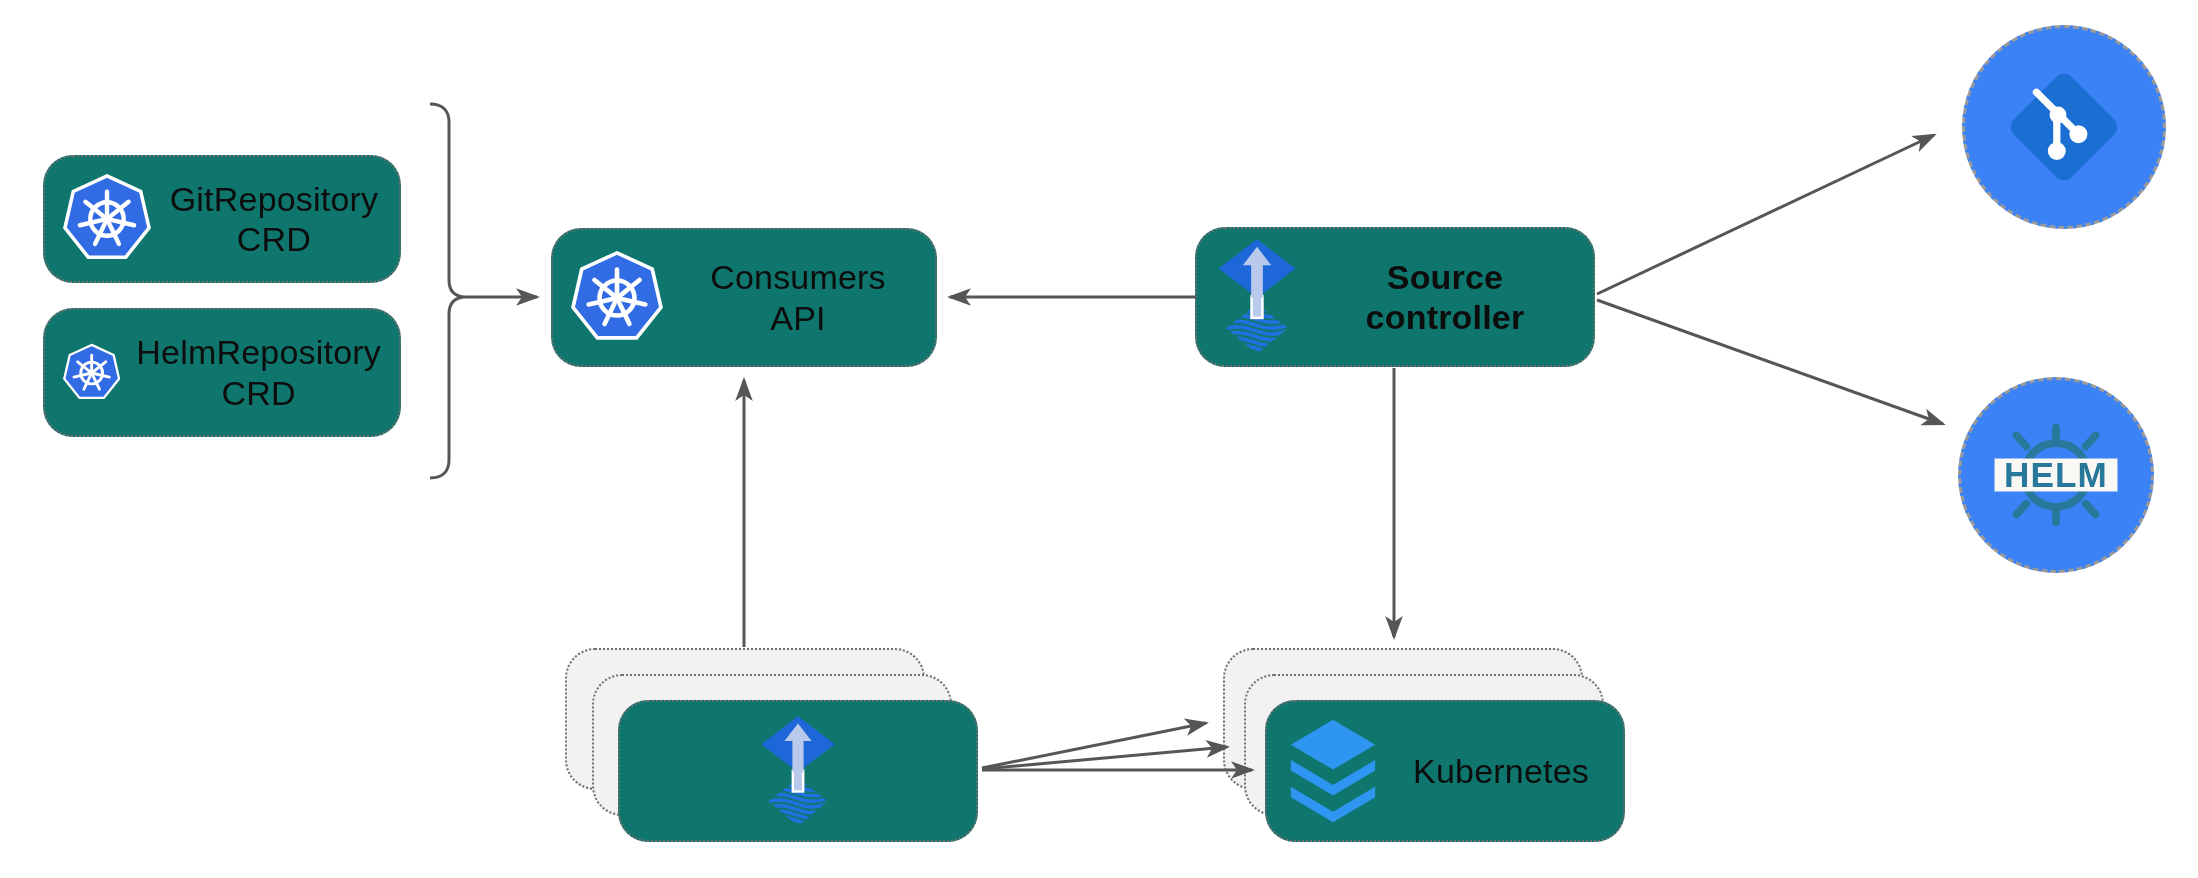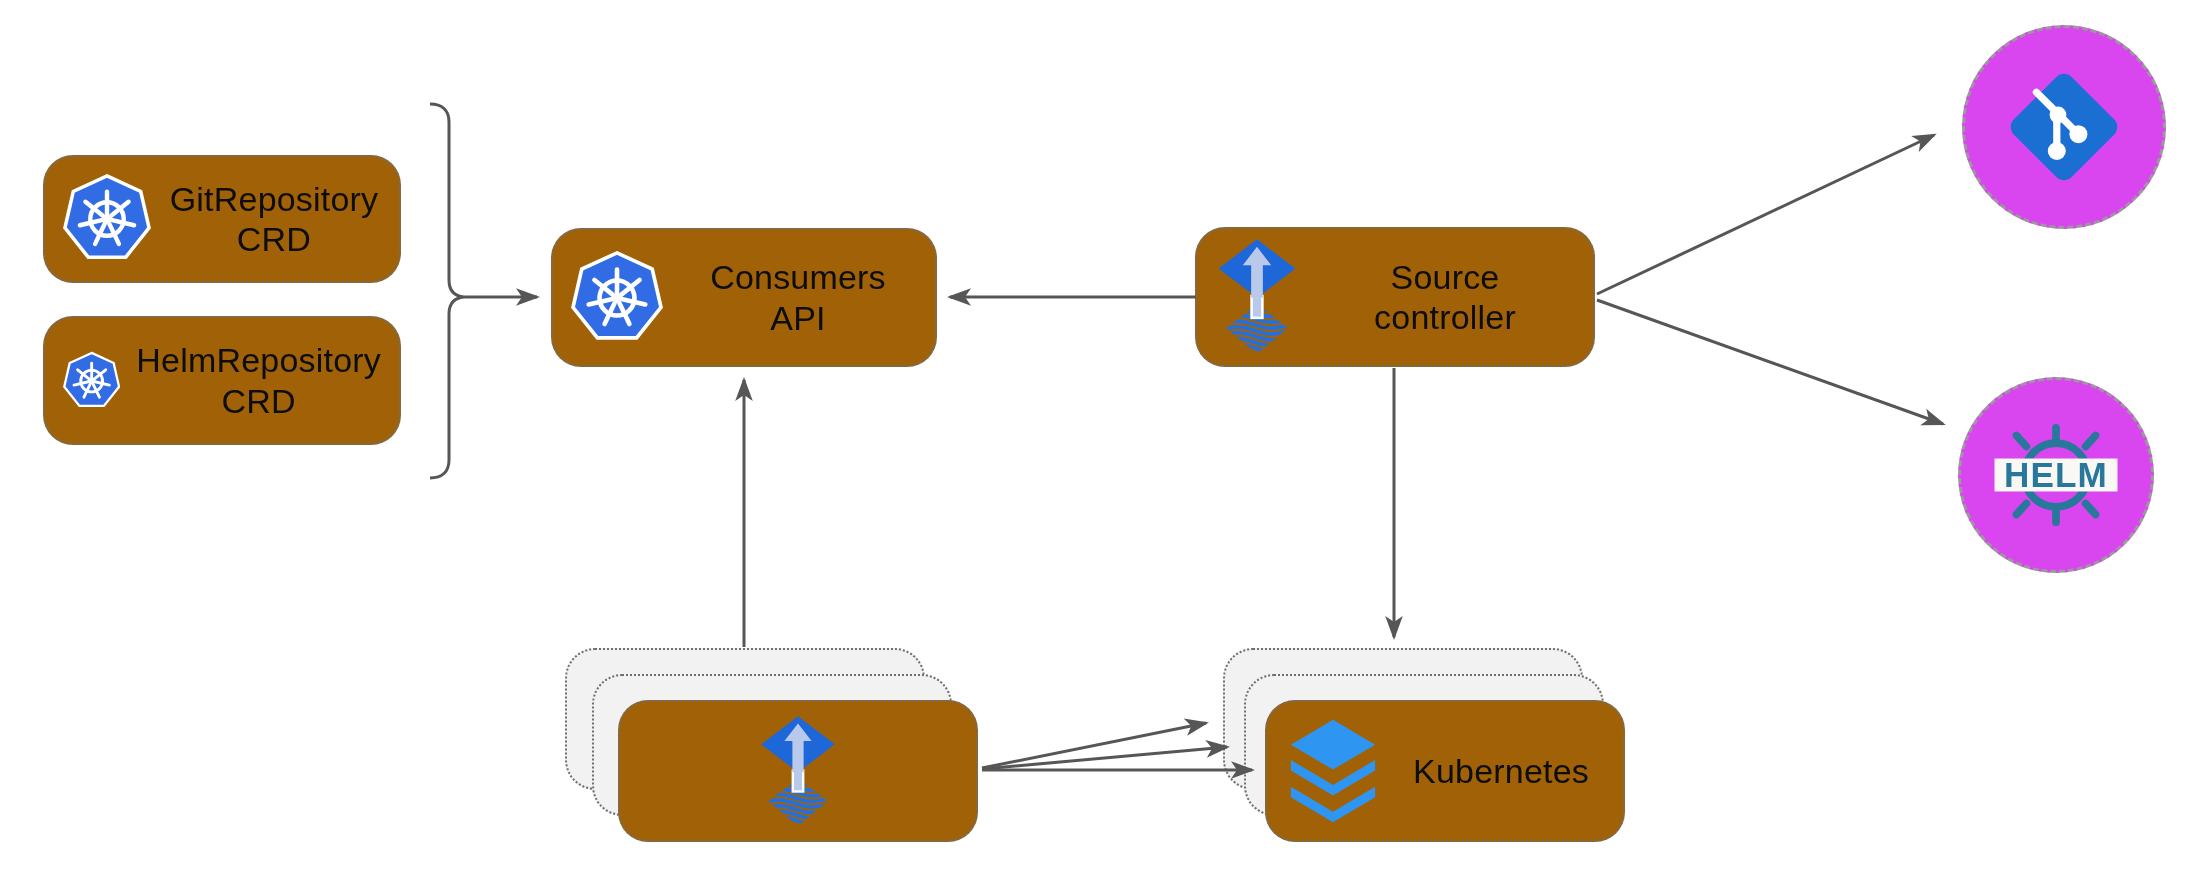--- a/index.html
+++ b/index.html
@@ -7,21 +7,21 @@
     position: relative;
     width: 2198px;
     height: 878px;
     background: #ffffff;
     font-family: "Liberation Sans", sans-serif;
     overflow: hidden;
   }
   .node {
     position: absolute;
     box-sizing: border-box;
-    background: #a16207;
+    background: #0f766e;
     border: 2.5px dotted #6e6e6e;
     border-radius: 30px;
     display: flex;
     align-items: center;
     justify-content: center;
     gap: 16px;
     padding: 0 18px;
   }
   .node .label {
     flex: 1;
@@ -34,21 +34,21 @@
   .stack-box {
     position: absolute;
     box-sizing: border-box;
     background: #f2f2f2;
     border: 2.5px dotted #6e6e6e;
     border-radius: 30px;
   }
   .endpoint-circle {
     position: absolute;
     box-sizing: border-box;
-    background: #d946ef;
+    background: #3b82f6;
     border: 3px dashed #9a9a9a;
     border-radius: 50%;
     display: flex;
     align-items: center;
     justify-content: center;
   }
   .edges-overlay {
     position: absolute;
     left: 0; top: 0;
     width: 2198px; height: 878px;
@@ -75,21 +75,21 @@
         <line x1="45.3" y1="48.3" x2="25.5" y2="32.4"></line>
       </g>
       <circle cx="50" cy="52" r="5.5" fill="#ffffff"></circle>
     </svg>
     <div class="label">
       <div>GitRepository</div>
       <div>CRD</div>
     </div>
   </div>
 
-  <div class="node" style="left:43px; top:316px; width:358px; height:129px;justify-content:center;">
+  <div class="node" style="left:43px; top:308px; width:358px; height:129px;justify-content:center;">
     <svg class="icon-svg" width="88" height="92" viewBox="0 0 100 104">
       <polygon points="50,3 88.3,20.6 97.8,62.1 71.3,95.4 28.7,95.4 2.2,62.1 11.7,20.6" fill="#326ce5" stroke="#ffffff" stroke-width="4"></polygon>
       <circle cx="50" cy="52" r="19" fill="none" stroke="#ffffff" stroke-width="5"></circle>
       <g stroke="#ffffff" stroke-width="5" stroke-linecap="round">
         <line x1="50" y1="46" x2="50" y2="21"></line>
         <line x1="54.7" y1="48.3" x2="74.5" y2="32.4"></line>
         <line x1="55.9" y1="53.3" x2="80.8" y2="59.1"></line>
         <line x1="52.6" y1="57.4" x2="63.5" y2="80.3"></line>
         <line x1="47.4" y1="57.4" x2="36.5" y2="80.3"></line>
         <line x1="44.1" y1="53.3" x2="19.2" y2="59.1"></line>
@@ -114,21 +114,21 @@
         <line x1="52.6" y1="57.4" x2="63.5" y2="80.3"></line>
         <line x1="47.4" y1="57.4" x2="36.5" y2="80.3"></line>
         <line x1="44.1" y1="53.3" x2="19.2" y2="59.1"></line>
         <line x1="45.3" y1="48.3" x2="25.5" y2="32.4"></line>
       </g>
       <circle cx="50" cy="52" r="5.5" fill="#ffffff"></circle>
     </svg>
     <div class="label">Consumers API</div>
   </div>
 
-  <div class="node" style="left:1195px; top:227px; width:400px; height:140px;">
+  <div class="node" style="left:1195px; top:227px; width:400px; height:140px;font-weight:bold;">
     <svg class="icon-svg" width="84" height="122" viewBox="0 0 100 146">
       <defs>
         <clipPath id="waveclip-sc">
             <polygon points="50,82 87,110 50,141 13,110"></polygon>
           </clipPath>
       </defs>
       <polygon points="50,4 96,39 50,74 4,39" fill="#1e67d9"></polygon>
       <g clip-path="url(#waveclip-sc)" stroke="#2270e0" stroke-width="4.5" fill="none">
         <path d="M6,86 C20,78 34,80 50,86 C66,92 80,90 94,82"></path>
         <path d="M6,93 C20,85 34,87 50,93 C66,99 80,97 94,89"></path>

